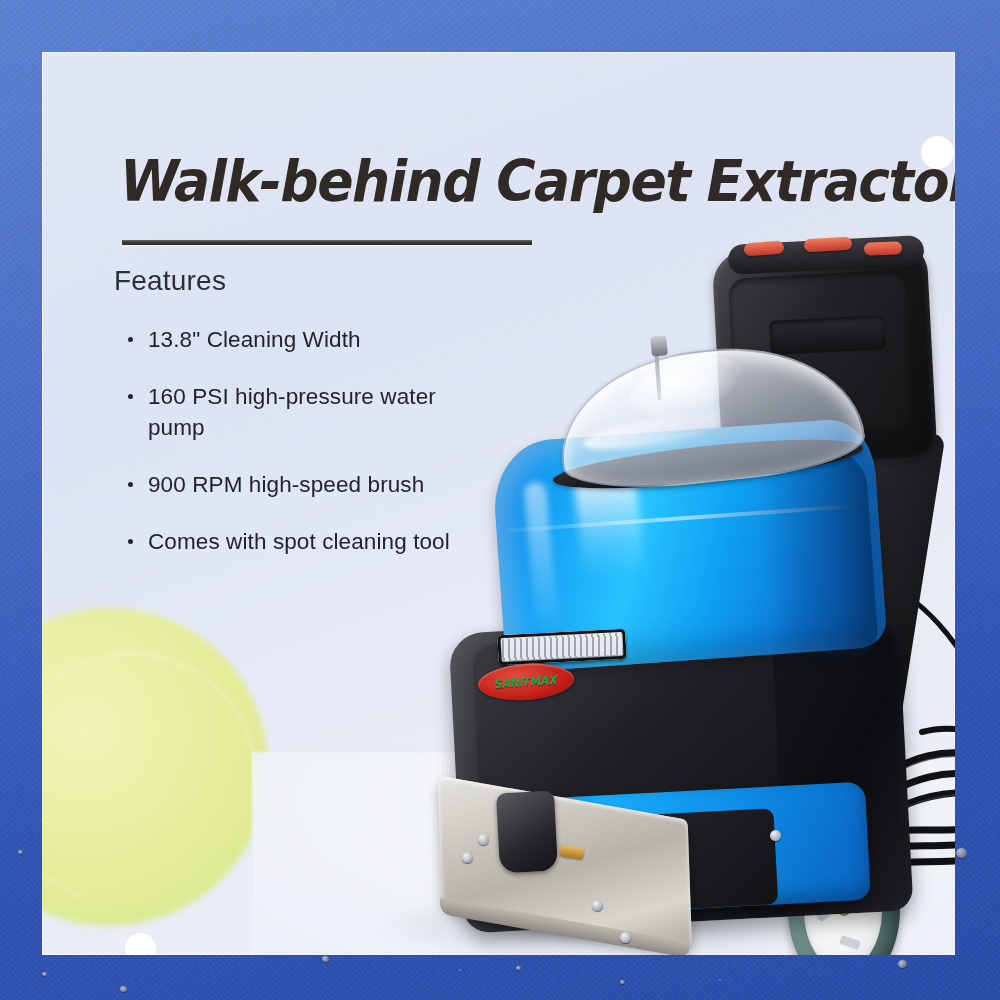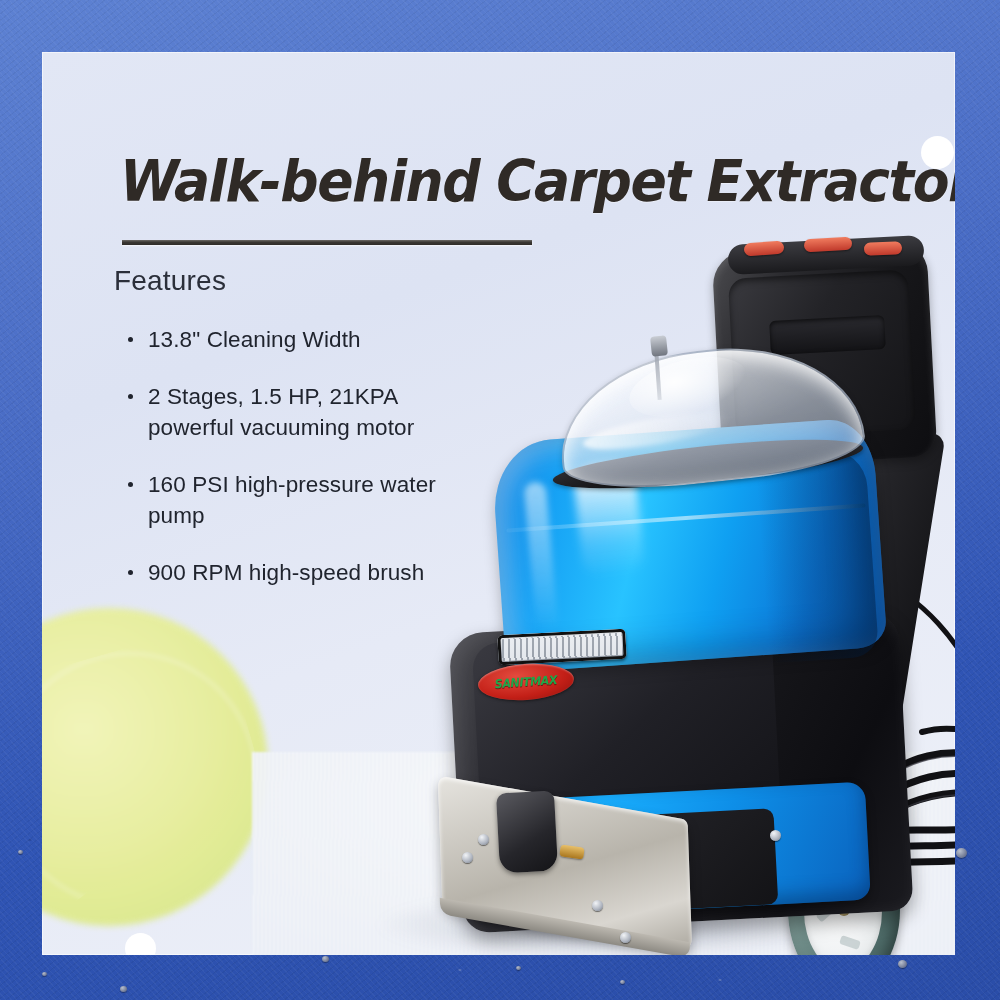--- a/index.html
+++ b/index.html
@@ -354,19 +354,19 @@
       <div class="pc screw" style="left:46px;top:602px;"></div>
       <div class="pc screw" style="left:160px;top:668px;"></div>
       <div class="pc screw" style="left:188px;top:700px;"></div>
     </div>
 
     <div id="title">Walk-behind Carpet Extractor</div>
     <div id="rule"></div>
     <div id="features-heading">Features</div>
     <ul id="features">
         <li>13.8" Cleaning Width</li>
-        <li>2 Stages, 1.5 HP, 21KPA powerful vacuuming motor</li>
         <li>160 PSI high-pressure water pump</li>
         <li>900 RPM high-speed brush</li>
+        <li>Comes with spot cleaning tool</li>
       </ul>
 
   </div>
 </div>
 
 </body></html>

